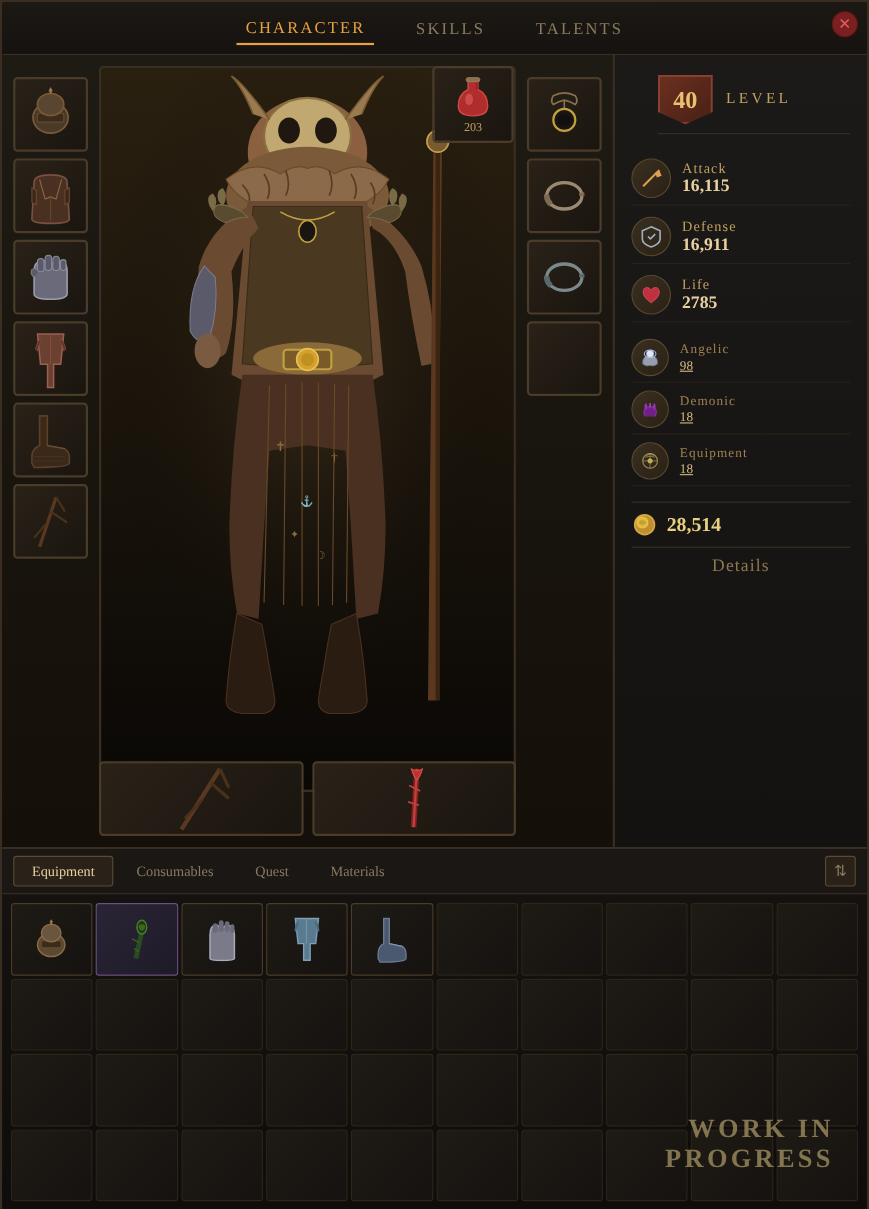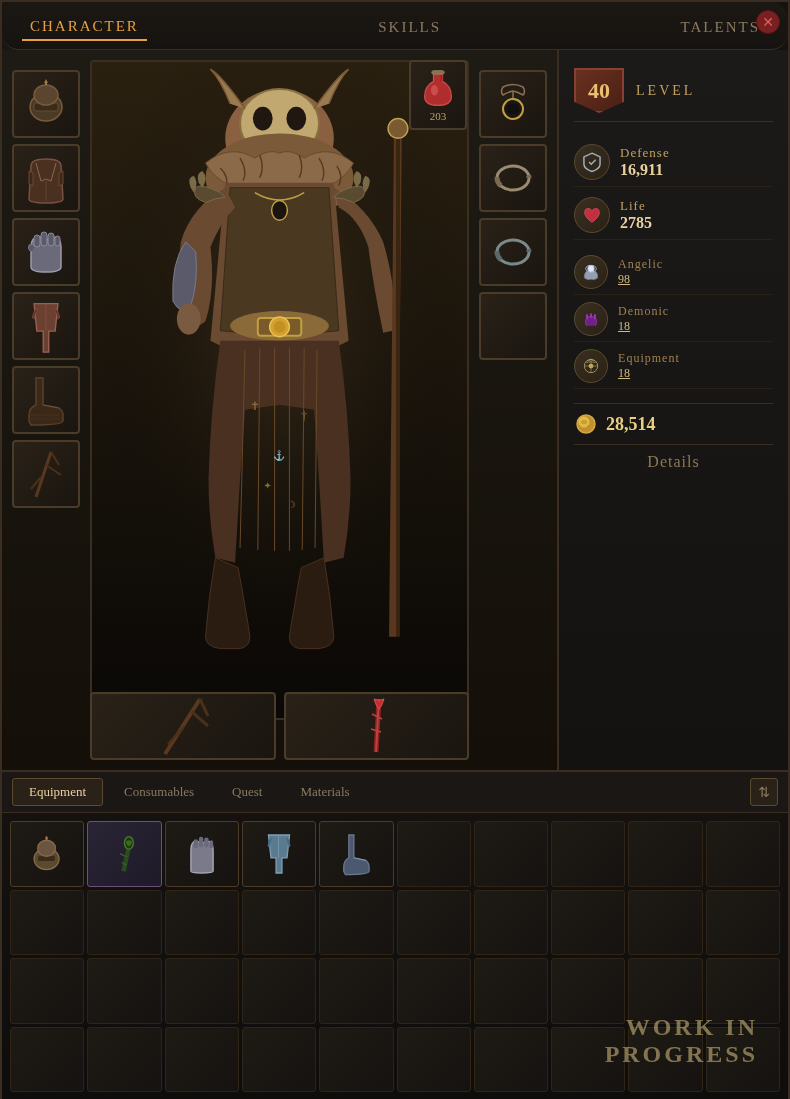--- a/index.html
+++ b/index.html
@@ -16,27 +16,26 @@
       width: 790px;
       height: 1099px;
       background: linear-gradient(135deg, #1a1612 0%, #0f0d0b 100%);
       border: 2px solid #3a2e22;
       position: relative;
     }
 
     
     .header-tabs {
       display: flex;
-      justify-content: space-between;
+      justify-content: center;
       align-items: center;
       gap: 30px;
       padding: 12px 20px 8px;
       background: linear-gradient(180deg, #1c1914 0%, #151210 100%);
       border-bottom: 1px solid #3a2e22;
-      border-radius: 17px;
     }
 
     .tab {
       font-size: 15px;
       letter-spacing: 2px;
       cursor: pointer;
       padding: 4px 8px;
       color: #8a7a60;
       text-transform: uppercase;
     }
@@ -126,21 +125,21 @@
       align-items: center;
       justify-content: center;
       overflow: hidden;
     }
 
     
     .potion-slot {
       position: absolute;
       top: 10px;
       right: 90px;
-      width: 58px;
+      width: 74px;
       height: 70px;
       background: linear-gradient(135deg, #2a2218 0%, #1a1510 100%);
       border: 2px solid #4a3c28;
       border-radius: 4px;
       display: flex;
       flex-direction: column;
       align-items: center;
       justify-content: center;
     }
 
@@ -184,20 +183,21 @@
     }
 
     
     .level-display {
       display: flex;
       align-items: center;
       gap: 12px;
       margin-bottom: 12px;
       padding: 8px 0;
       border-bottom: 1px solid #3a2e22;
+      margin-left: 24px;
     }
 
     .level-badge {
       background: linear-gradient(135deg, #6a3020 0%, #4a2015 100%);
       border: 2px solid #8a4030;
       width: 50px;
       height: 45px;
       display: flex;
       align-items: center;
       justify-content: center;
@@ -658,20 +658,33 @@
 
     <div class="stats-panel">
 
       <div class="level-display">
         <div class="level-badge">
           <span class="level-number">40</span>
         </div>
         <span class="level-text">LEVEL</span>
       </div>
 
+      <div class="stat-row">
+        <div class="stat-icon">
+          <svg viewBox="0 0 30 30" width="22" height="22">
+            <line x1="5" y1="25" x2="25" y2="5" stroke="#e0a050" stroke-width="2.5"></line>
+            <line x1="8" y1="22" x2="22" y2="8" stroke="#e0a050" stroke-width="1.5" stroke-dasharray="2,2"></line>
+            <polygon points="25,5 20,8 22,14 28,12" fill="#e0a050"></polygon>
+          </svg>
+        </div>
+        <div class="stat-info">
+          <span class="stat-label">Attack</span>
+          <span class="stat-value">16,115</span>
+        </div>
+      </div>
 
       <div class="stat-row">
         <div class="stat-icon">
           <svg viewBox="0 0 30 30" width="22" height="22">
             <path d="M15,3 L26,8 L26,18 Q26,24 15,28 Q4,24 4,18 L4,8 Z" fill="none" stroke="#a0b0c0" stroke-width="2"></path>
             <path d="M11,15 L14,18 L20,12" fill="none" stroke="#a0b0c0" stroke-width="2"></path>
           </svg>
         </div>
         <div class="stat-info">
           <span class="stat-label">Defense</span>

